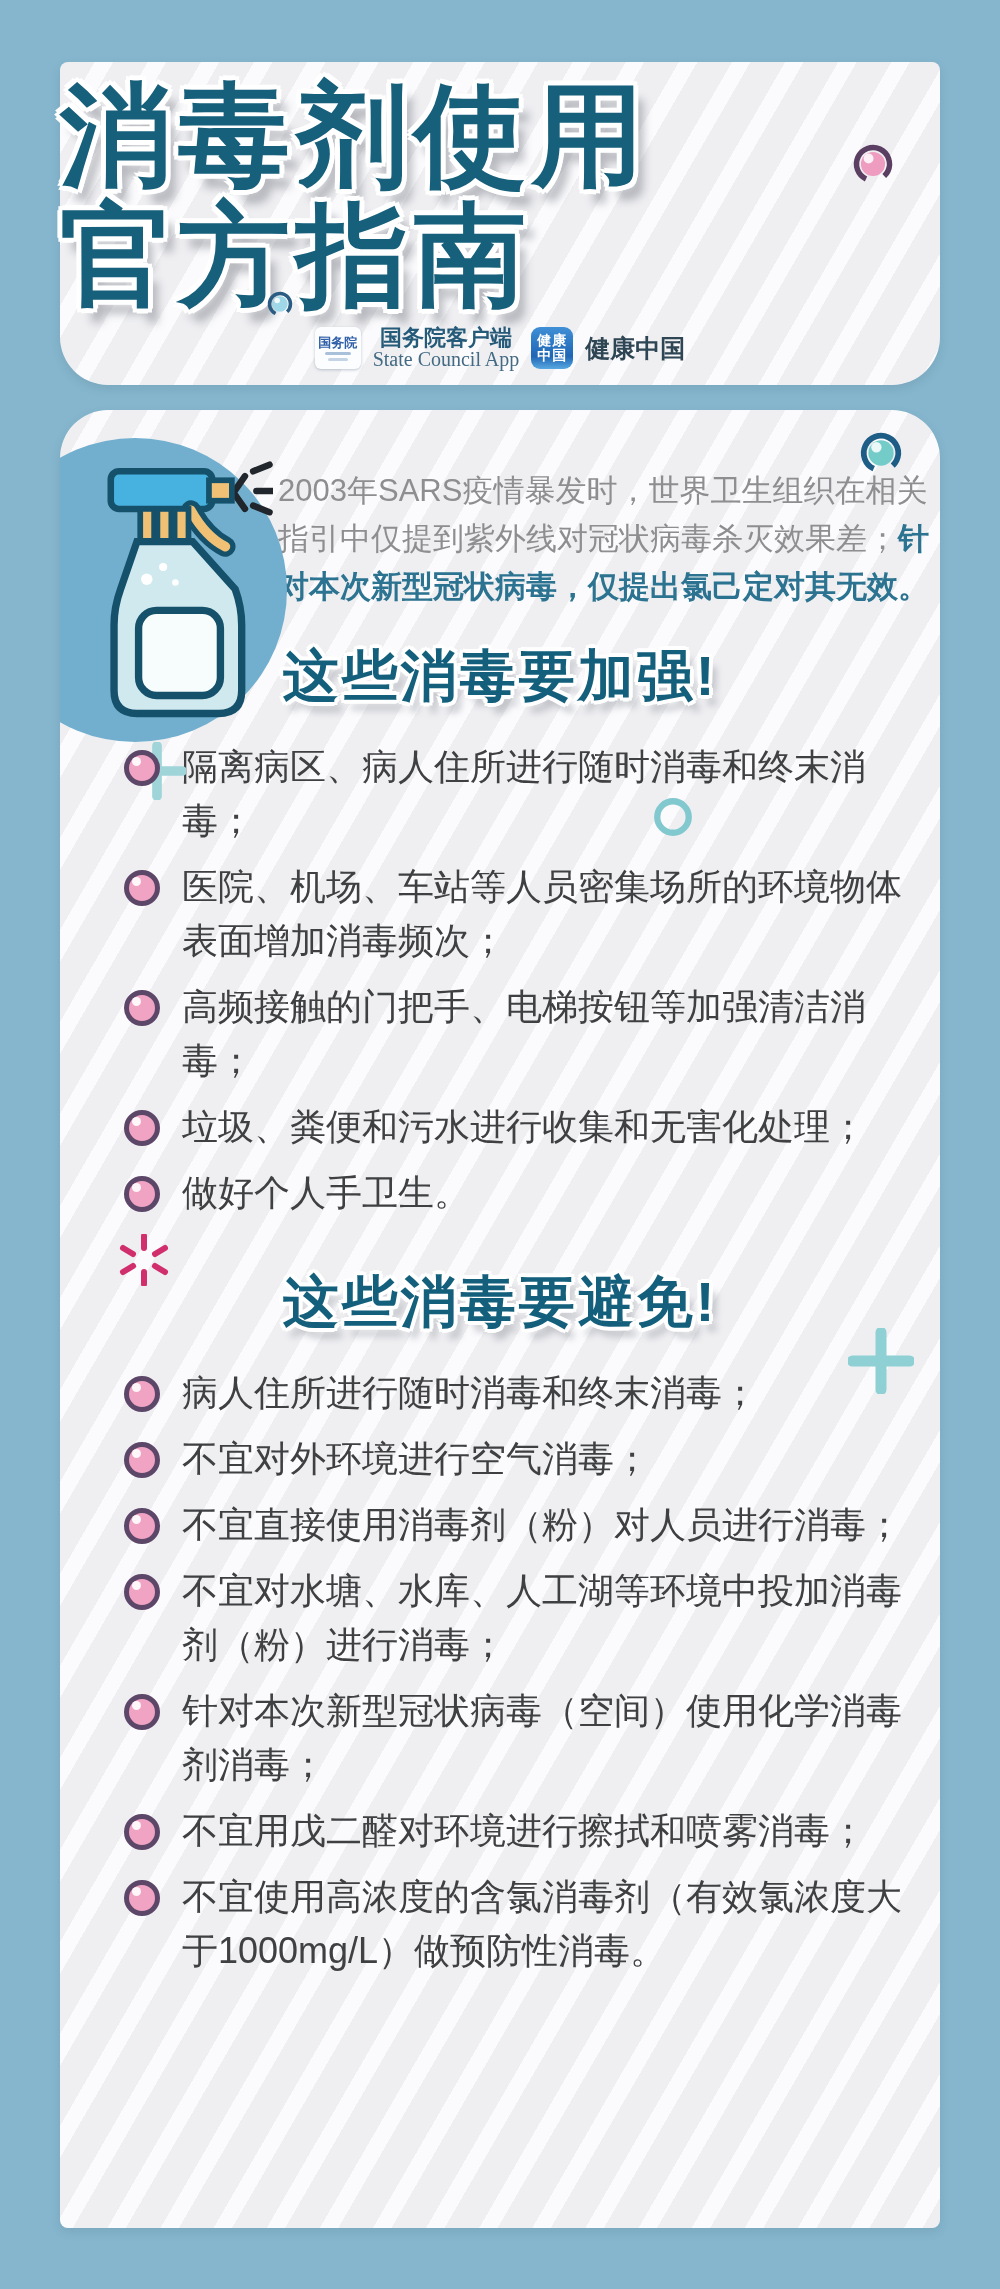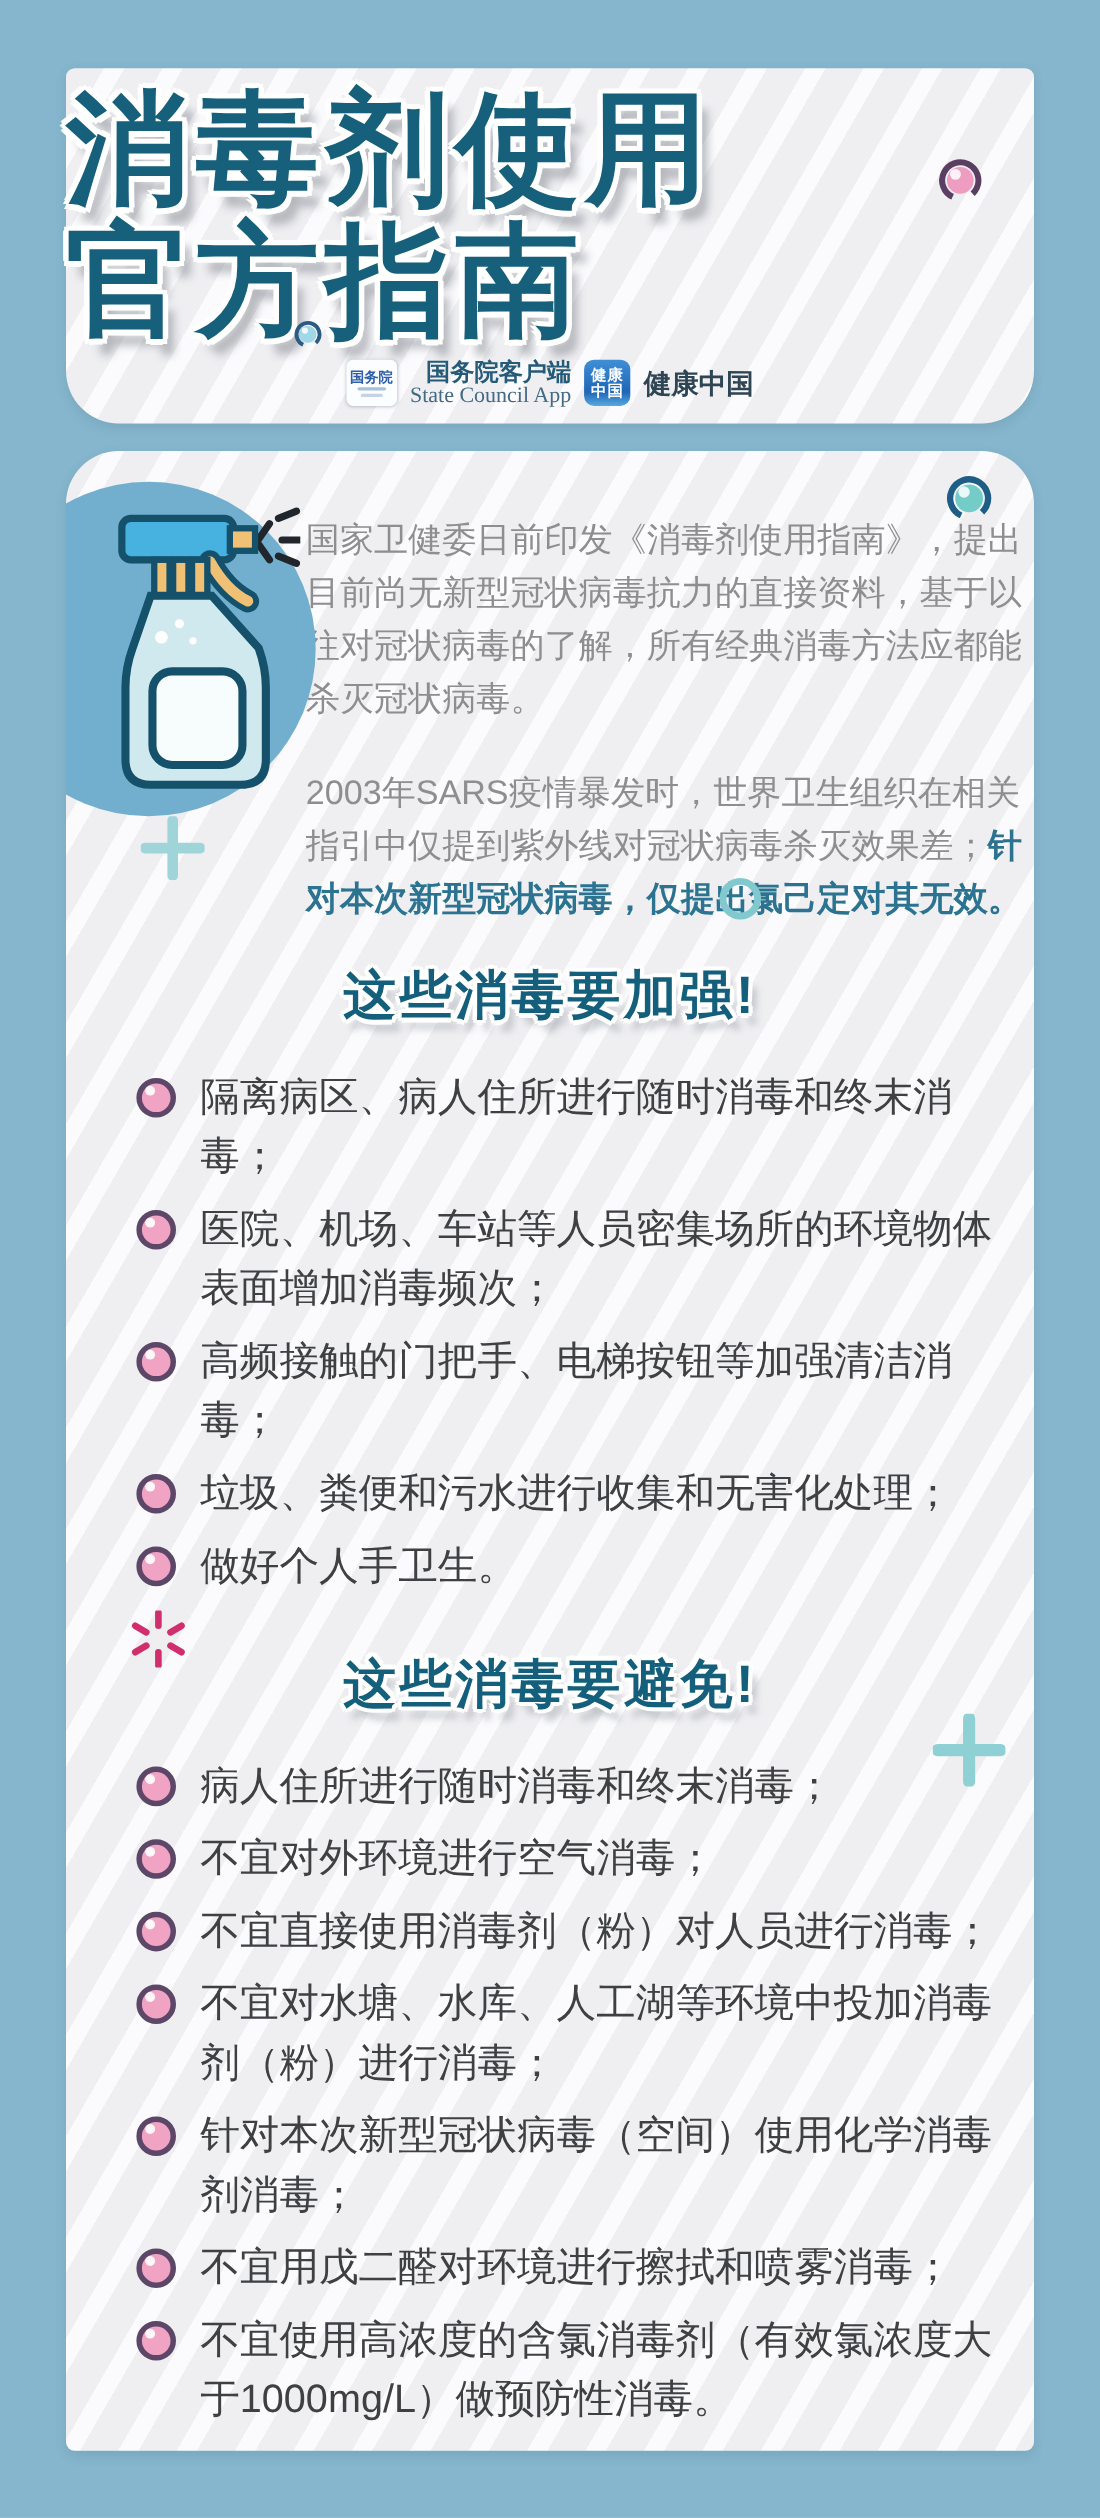--- a/index.html
+++ b/index.html
@@ -27,42 +27,42 @@
   
   .logo-row{margin-top:10px;display:flex;align-items:center;justify-content:center;gap:12px;}
   .gwy-badge{
     width:46px;height:42px;border-radius:6px;background:#fcfdfe;
     box-shadow:0 1px 3px rgba(80,100,120,.35);
     display:flex;flex-direction:column;align-items:center;justify-content:center;gap:3px;
   }
   .gwy-badge .b-txt{font-size:13px;font-weight:bold;color:#2f5fa8;line-height:13px;}
   .gwy-badge .b-line{width:26px;height:3px;background:#a9c0da;border-radius:2px;}
   .gwy-badge .b-line2{width:20px;height:3px;background:#c4d4e6;border-radius:2px;}
-  .gwy-text{display:flex;flex-direction:column;align-items:flex-end;line-height:1.05;}
+  .gwy-text{display:flex;flex-direction:column;align-items:center;line-height:1.05;}
   .gwy-name{font-size:22px;font-weight:bold;color:#255a78;}
   .gwy-sub{font-family:"Liberation Serif","DejaVu Serif",serif;font-size:20px;color:#436a83;}
   .hc-icon{
     width:42px;height:42px;border-radius:9px;
     background:linear-gradient(180deg,#3f8fd6 0%,#1f66b5 70%,#58a8e0 100%);
     display:flex;flex-direction:column;align-items:center;justify-content:center;
     color:#fff;font-size:14px;font-weight:bold;line-height:15px;letter-spacing:1px;
   }
   .hc-name{font-size:25px;font-weight:bold;color:#2e4554;}
 
   
   .intro{position:relative;padding:26px 45px 0 218px;}
   .bottle-circle{position:absolute;left:-77px;top:28px;width:304px;height:304px;border-radius:50%;background:#72afcf;}
   .bottle-svg{position:absolute;left:8px;top:40px;width:205px;height:270px;}
   .para{width:662px;font-size:31px;line-height:48px;color:#8e8e90;letter-spacing:0;}
   .para + .para{margin-top:38px;}
   .emphasis{color:#2b7390;font-weight:bold;}
 
   
   .sec-heading{
-    margin-top:28px;text-align:center;font-size:48px;line-height:68px;font-weight:900;
+    margin-top:28px;text-align:center;font-size:56px;line-height:68px;font-weight:900;
     color:#14607c;letter-spacing:3px;
     text-shadow:-3px -3px 0 #fff,3px -3px 0 #fff,-3px 3px 0 #fff,3px 3px 0 #fff,
       0 -4px 0 #fff,0 4px 0 #fff,-4px 0 0 #fff,4px 0 0 #fff,
       7px 10px 7px rgba(110,115,125,.4);
   }
   .h2-wrap{position:relative;margin-top:48px;}
   .h2-wrap .sec-heading{margin-top:0;}
 
   
   .blist{list-style:none;margin:30px 38px 0 64px;padding:0;display:flex;flex-direction:column;gap:12px;}
@@ -156,21 +156,20 @@
           <rect x="130" y="72" width="17" height="40"></rect>
         </g>
 
         <path d="M84 112 L64 170 Q56 192 56 214 L56 294 Q56 322 84 322 L184 322 Q212 322 212 294 L212 214 Q212 192 204 170 L152 112 Z" fill="#cfe9ef" stroke="#15516b" stroke-width="9"></path>
         <circle cx="96" cy="158" r="7" fill="#ffffff"></circle>
         <circle cx="116" cy="143" r="5" fill="#ffffff"></circle>
         <circle cx="131" cy="162" r="4" fill="#ffffff"></circle>
         <rect x="86" y="196" width="100" height="104" rx="22" fill="#f7fdfd" stroke="#15516b" stroke-width="9"></rect>
       </svg>
 
-      <p class="para">国家卫健委日前印发《消毒剂使用指南》，提出目前尚无新型冠状病毒抗力的直接资料，基于以往对冠状病毒的了解，所有经典消毒方法应都能杀灭冠状病毒。</p>
       <p class="para"><span>2003年SARS疫情暴发时，世界卫生组织在相关指引中仅提到紫外线对冠状病毒杀灭效果差；</span><span class="emphasis">针对本次新型冠状病毒，仅提出氯己定对其无效。</span></p>
 
       <svg class="deco plus-left" viewBox="0 0 60 60">
         <line x1="30" y1="4" x2="30" y2="56" stroke="#9fd4d9" stroke-width="10" stroke-linecap="round"></line>
         <line x1="4" y1="30" x2="56" y2="30" stroke="#9fd4d9" stroke-width="10" stroke-linecap="round"></line>
       </svg>
       <svg class="deco ring-teal" viewBox="0 0 40 40">
         <circle cx="20" cy="20" r="15" fill="none" stroke="#82c8cf" stroke-width="6"></circle>
       </svg>
     </div>

